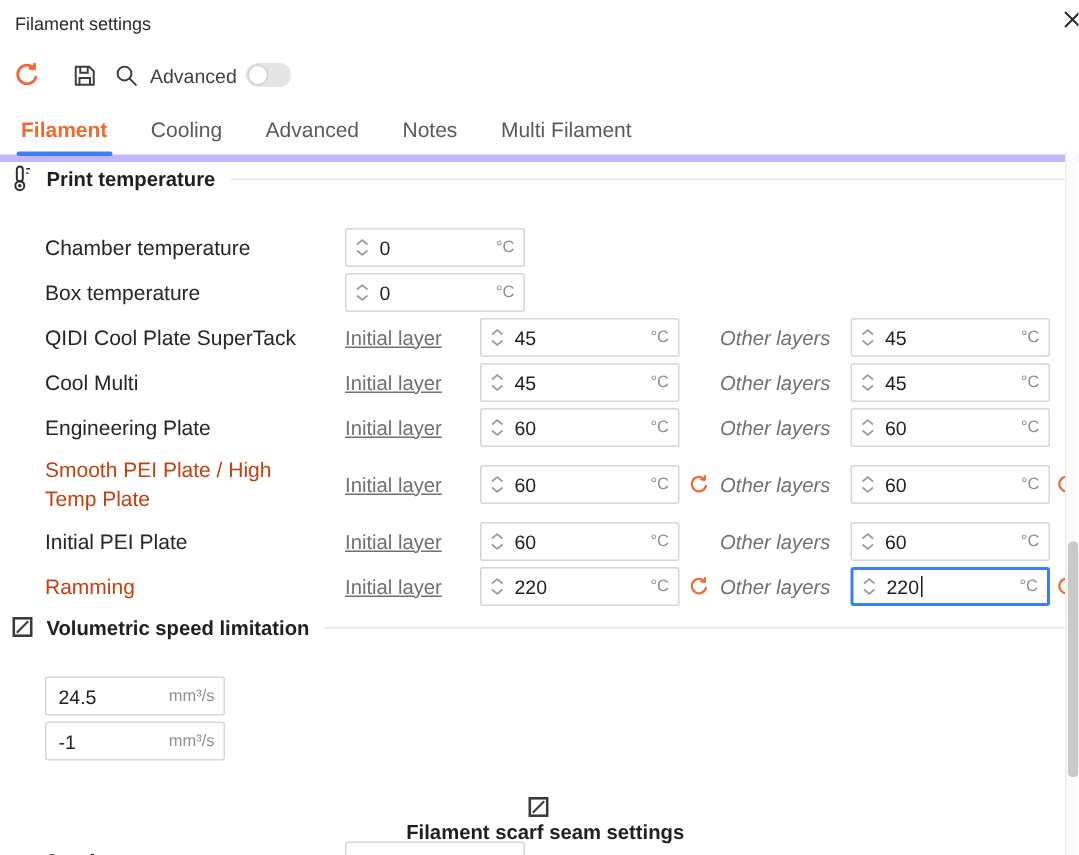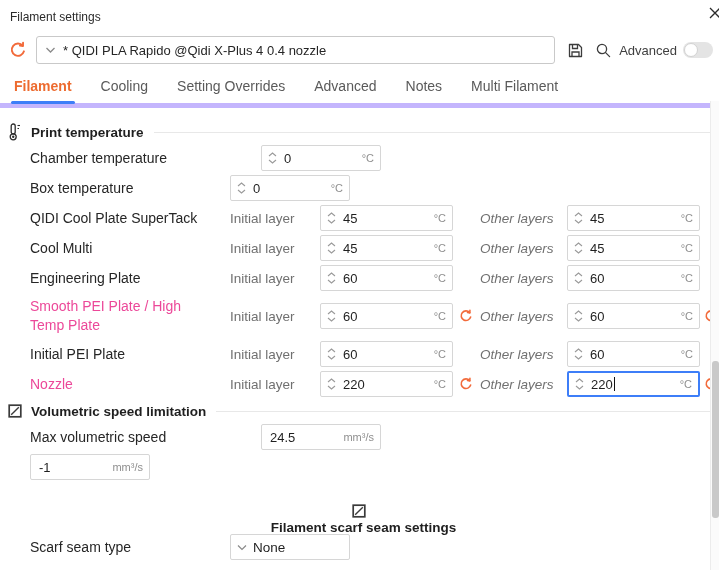--- a/index.html
+++ b/index.html
@@ -27,34 +27,34 @@
   .toggle .knob{position:absolute;left:1px;top:1px;width:14px;height:14px;border-radius:50%;
                 background:#fff;border:1px solid #d2d2d2;box-sizing:border-box;}
   
   .tabs{display:flex;align-items:flex-end;padding:12px 0 9px 14px;border-bottom:5px solid #c4b5fd;}
   .tab{font-size:14px;color:#5a5a5a;margin-right:29px;position:relative;cursor:pointer;white-space:nowrap;}
   .tab.active{color:#ED6B2F;font-weight:700;}
   .tab.active::after{content:"";position:absolute;left:-3px;right:-3px;bottom:-10px;height:3px;
                      background:#3D7EF8;border-radius:1.5px;}
   
   .content{position:relative;}
-  .section-header{display:flex;align-items:center;padding-left:8px;height:22px;margin-top:13px;}
+  .section-header{display:flex;align-items:center;padding-left:8px;height:22px;}
   .section-header.vol{margin-top:1px;}
   .section-header.scarf{margin-top:20px;flex-direction:column;}
   .section-icon{width:15px;height:18px;display:flex;align-items:center;margin-right:8px;flex:0 0 auto;}
   .section-title{font-size:13.5px;font-weight:700;color:#1f1f1f;white-space:nowrap;}
   .section-line{flex:1 1 auto;height:1px;background:#e8e8e8;margin:0 2px 0 10px;}
   .row{display:flex;align-items:center;padding-left:30px;height:30px;}
-  .row.first{margin-top:0;gap:31px;}
+  .row.first{margin-top:20px;}
   .row.tall{height:46px;}
   .row-label{width:200px;flex:0 0 auto;font-size:14px;color:#262626;line-height:1.35;}
-  .row-label.orange{color:#ec4899;}
+  .row-label.orange{color:#c2410c;}
   .row-label .wrap{display:block;width:172px;}
   .col-label{flex:0 0 auto;font-size:13.5px;color:#707070;}
-  .col-label.init{width:90px;}
+  .col-label.init{width:90px;text-decoration:underline;}
   .col-label.other{width:87px;font-style:italic;}
   .gap-undo{width:27px;flex:0 0 auto;display:flex;align-items:center;}
   .gap-undo .mini-undo{margin-left:6px;}
   .mini-undo{width:14px;height:14px;flex:0 0 auto;cursor:pointer;}
   .right-undo{margin-left:4px;}
   
   .field{display:flex;align-items:center;width:133px;height:26px;border:1px solid #d6d6d6;
          border-radius:2px;background:#fff;box-sizing:border-box;flex:0 0 auto;}
   .field.single{width:120px;}
   .field.focused{border:2px solid #3D7EF8;}
@@ -87,28 +87,20 @@
   </span>
 </div>
 
 <div class="preset-bar">
   <span class="icon-btn undo-main">
     <svg width="18" height="18" viewBox="0 0 16 16">
       <path d="M13.3 9.2 A5.5 5.5 0 1 1 12.2 4.1" fill="none" stroke="#F26A3A" stroke-width="1.7" stroke-linecap="round"></path>
       <path d="M12.5 1.6 L12.4 4.4 L9.7 4.1" fill="none" stroke="#F26A3A" stroke-width="1.7" stroke-linecap="round" stroke-linejoin="round"></path>
     </svg>
   </span>
-  <div class="combo">
-    <span class="chev">
-      <svg width="11" height="8" viewBox="0 0 11 8">
-          <polyline points="1.5,2 5.5,6 9.5,2" fill="none" stroke="#8a8a8a" stroke-width="1.3"></polyline>
-        </svg>
-    </span>
-    <span class="combo-text">* QIDI PLA Rapido @Qidi X-Plus 4 0.4 nozzle</span>
-  </div>
   <span class="icon-btn save-btn">
     <svg width="17" height="17" viewBox="0 0 17 17">
       <path d="M2.5 2.5 H11.5 L14.5 5.5 V14.5 H2.5 Z" fill="none" stroke="#3c3c3c" stroke-width="1.3" stroke-linejoin="round"></path>
       <path d="M5.5 2.5 V6.5 H10.5 V2.5" fill="none" stroke="#3c3c3c" stroke-width="1.3"></path>
       <path d="M5 14.5 V10 H12 V14.5" fill="none" stroke="#3c3c3c" stroke-width="1.3"></path>
     </svg>
   </span>
   <span class="icon-btn search-btn">
     <svg width="17" height="17" viewBox="0 0 17 17">
       <circle cx="7" cy="7" r="4.6" fill="none" stroke="#3c3c3c" stroke-width="1.3"></circle>
@@ -117,21 +109,20 @@
   </span>
   <span class="adv-label">Advanced</span>
   <span class="toggle">
     <span class="knob"></span>
   </span>
 </div>
 
 <div class="tabs">
   <span class="tab active">Filament</span>
   <span class="tab">Cooling</span>
-  <span class="tab">Setting Overrides</span>
   <span class="tab">Advanced</span>
   <span class="tab">Notes</span>
   <span class="tab">Multi Filament</span>
 </div>
 
 <div class="content">
 
   <div class="section-header">
     <span class="section-icon">
       <svg width="13" height="18" viewBox="0 0 13 18">
@@ -342,21 +333,21 @@
         <svg width="9" height="5" viewBox="0 0 9 5">
             <polyline points="1,1 4.5,4 8,1" fill="none" stroke="#9a9a9a" stroke-width="1.1"></polyline>
           </svg>
       </span>
       <span class="val">60</span>
       <span class="unit">°C</span>
     </div>
   </div>
 
   <div class="row">
-    <span class="row-label orange">Nozzle</span>
+    <span class="row-label orange">Ramming</span>
     <span class="col-label init">Initial layer</span>
     <div class="field">
       <span class="spin">
         <svg width="9" height="5" viewBox="0 0 9 5">
             <polyline points="1,4 4.5,1 8,4" fill="none" stroke="#9a9a9a" stroke-width="1.1"></polyline>
           </svg>
         <svg width="9" height="5" viewBox="0 0 9 5">
             <polyline points="1,1 4.5,4 8,1" fill="none" stroke="#9a9a9a" stroke-width="1.1"></polyline>
           </svg>
       </span>
@@ -398,21 +389,20 @@
       <svg width="14" height="14" viewBox="0 0 14 14">
         <rect x="1.2" y="1.2" width="11.6" height="11.6" fill="none" stroke="#3a3a3a" stroke-width="1.7"></rect>
         <line x1="3.2" y1="10.8" x2="10.8" y2="3.2" stroke="#3a3a3a" stroke-width="1.4"></line>
       </svg>
     </span>
     <span class="section-title">Volumetric speed limitation</span>
     <span class="section-line"></span>
   </div>
 
   <div class="row first">
-    <span class="row-label">Max volumetric speed</span>
     <div class="field single plain">
       <span class="val">24.5</span>
       <span class="unit">mm³/s</span>
     </div>
   </div>
 
   <div class="row">
     <div class="field single plain">
       <span class="val">-1</span>
       <span class="unit">mm³/s</span>

